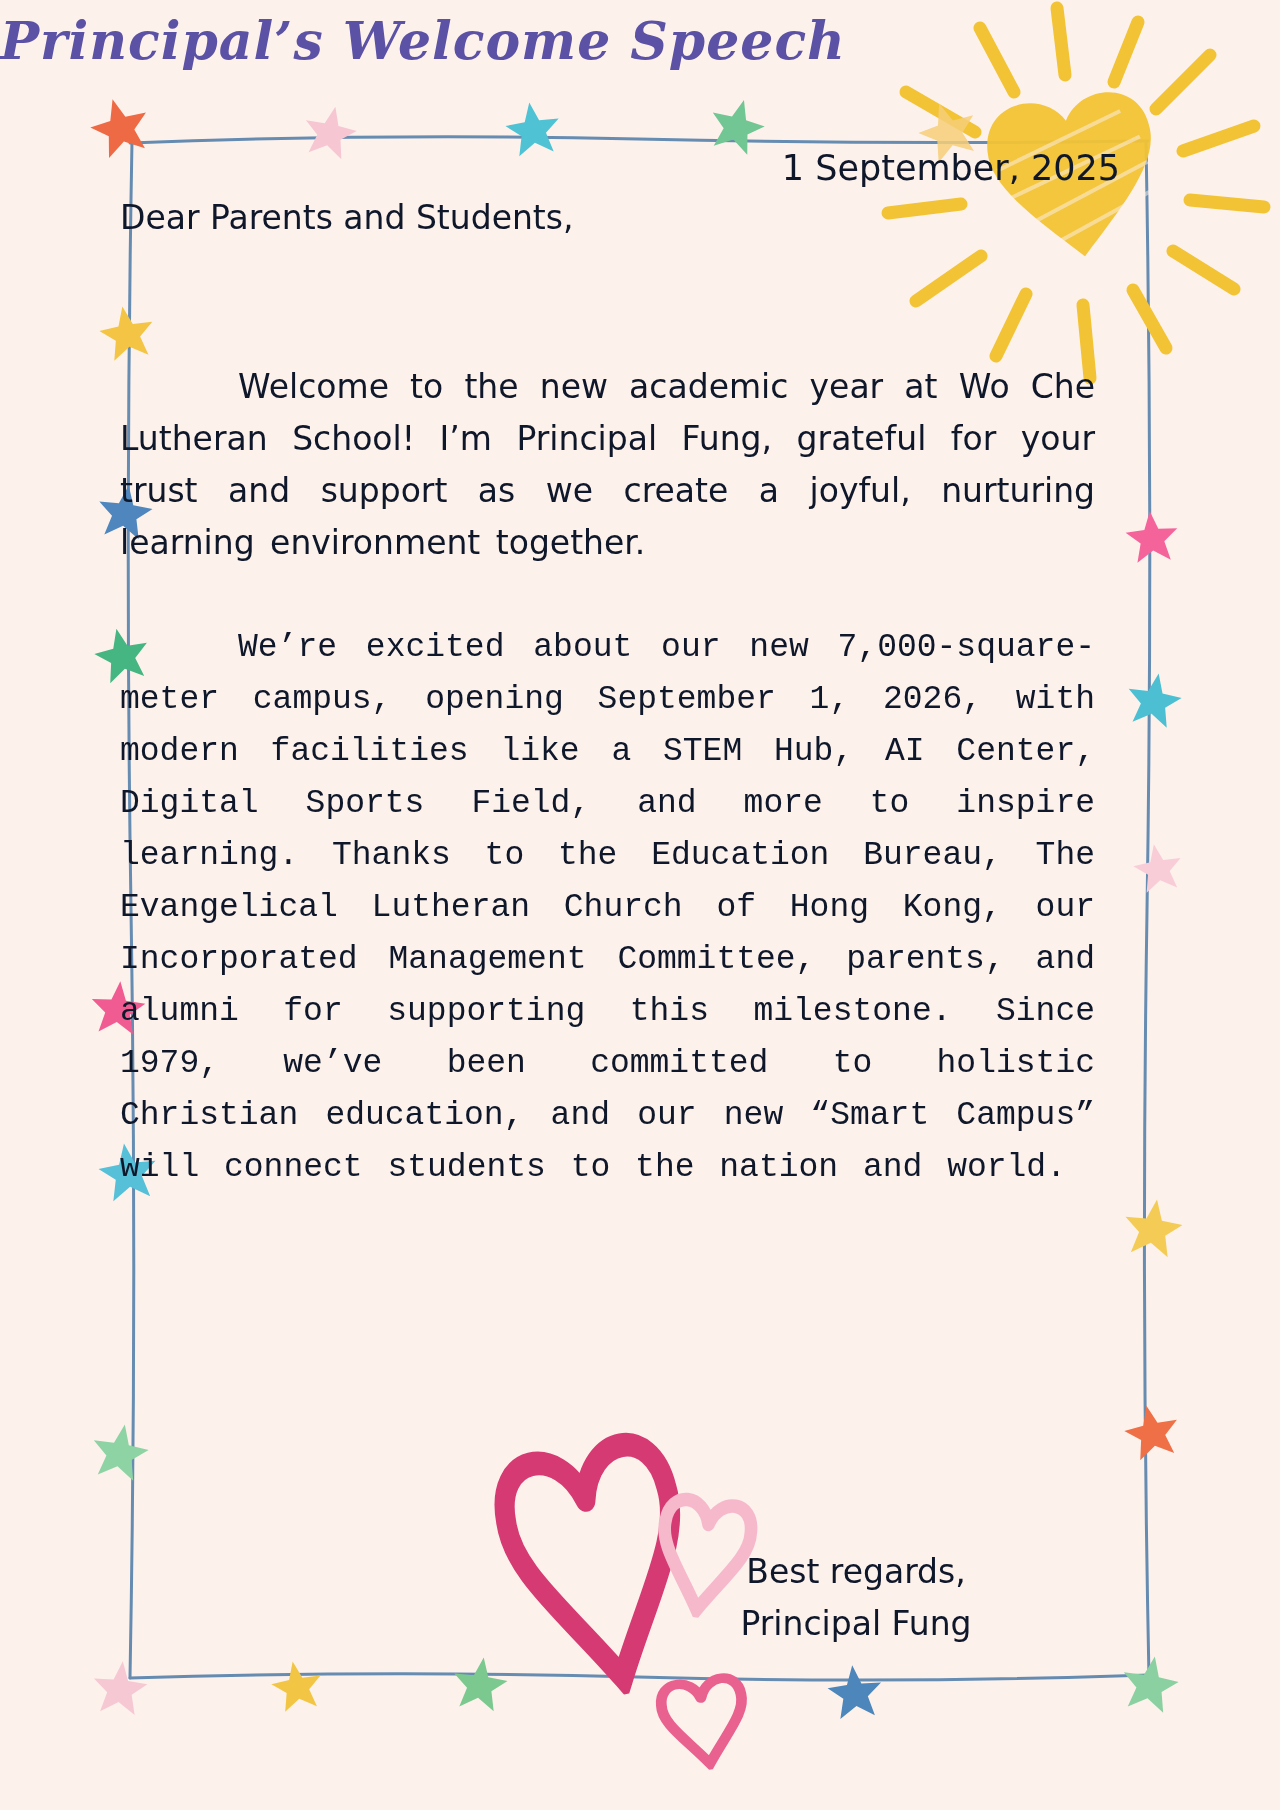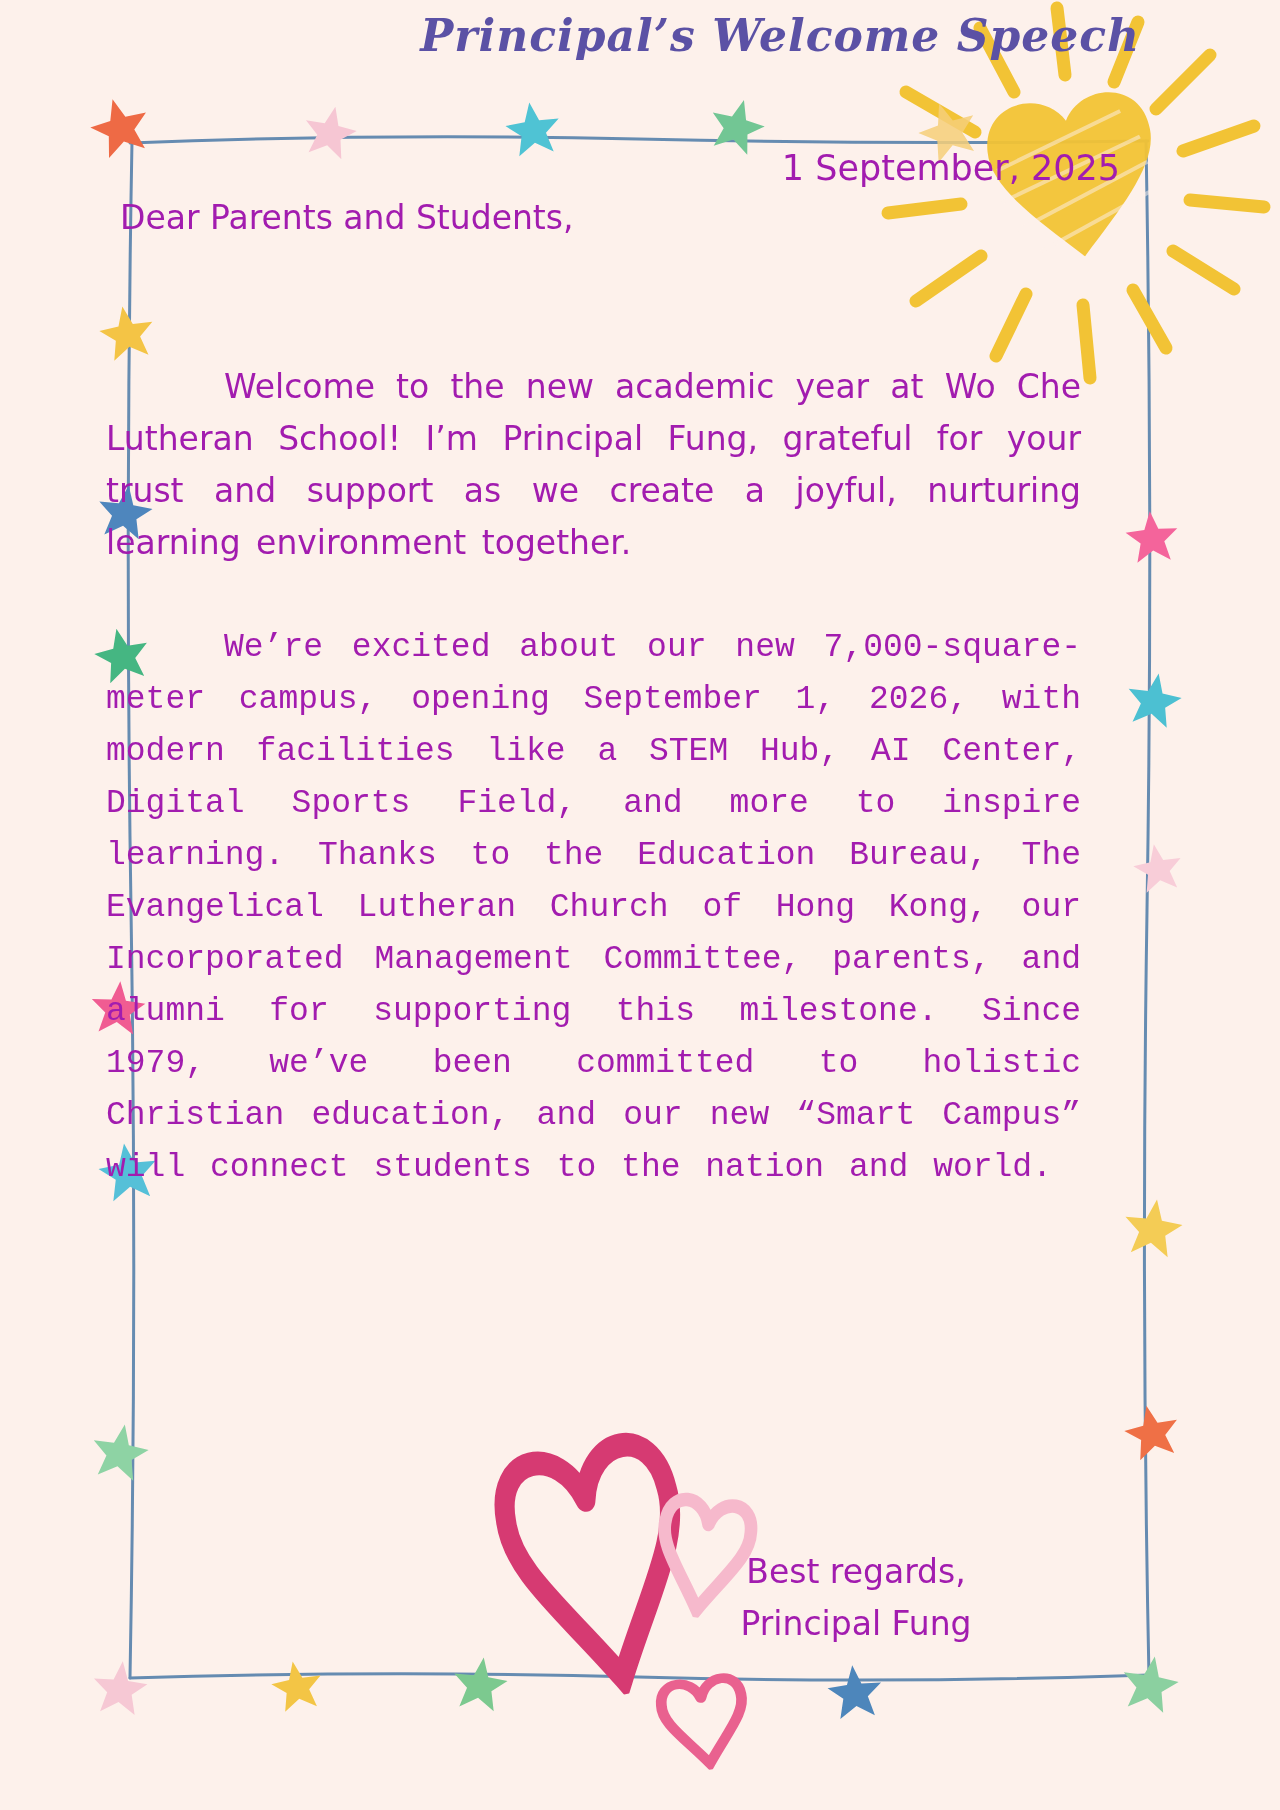--- a/index.html
+++ b/index.html
@@ -10,39 +10,39 @@
   #page {
     position:relative;
     width:1280px;
     height:1810px;
     overflow:hidden;
     background:#fdf1eb;
   }
   .title {
     position:absolute;
     top:10px; left:0; width:1140px;
-    text-align:right;
+    text-align:left;
     font-family:"DejaVu Serif","Liberation Serif",serif;
     font-style:italic;
     font-weight:bold;
-    font-size:44px;
+    font-size:52px;
     letter-spacing:1px;
     color:#5b51a5;
     z-index:6;
   }
   .ptext {
     position:absolute;
-    color:#a21caf;
+    color:#0f172a;
     font-size:33px;
     line-height:52px;
     z-index:5;
   }
   .date-line    { left:120px; width:1000px; text-align:right; top:142px; font-size:35px; }
   .salutation   { left:120px; top:192px;text-align:center; }
-  .para         { left:106px; width:975px; text-align:justify; text-indent:118px; word-spacing:5px; }
+  .para         { left:120px; width:975px; text-align:justify; text-indent:118px; word-spacing:5px; }
   .para-1       { top:328px; }
   .para-2       { top:589px;font-family:Liberation Mono, monospace; }
   .para-3       { top:1227px; }
   .signature-block { left:600px; width:512px; text-align:center; top:1546px; }
   .frame-svg    { position:absolute; left:126px; top:131px; z-index:1; }
   .sun-svg      { position:absolute; left:850px; top:0px; z-index:2; }
   .star         { position:absolute; z-index:4; }
   .heart-svg    { position:absolute; z-index:4; }
   .heart-big    { left:498px;  top:1422px; transform:rotate(-12deg); }
   .heart-light  { left:652px;  top:1488px; transform:rotate(8deg); }

